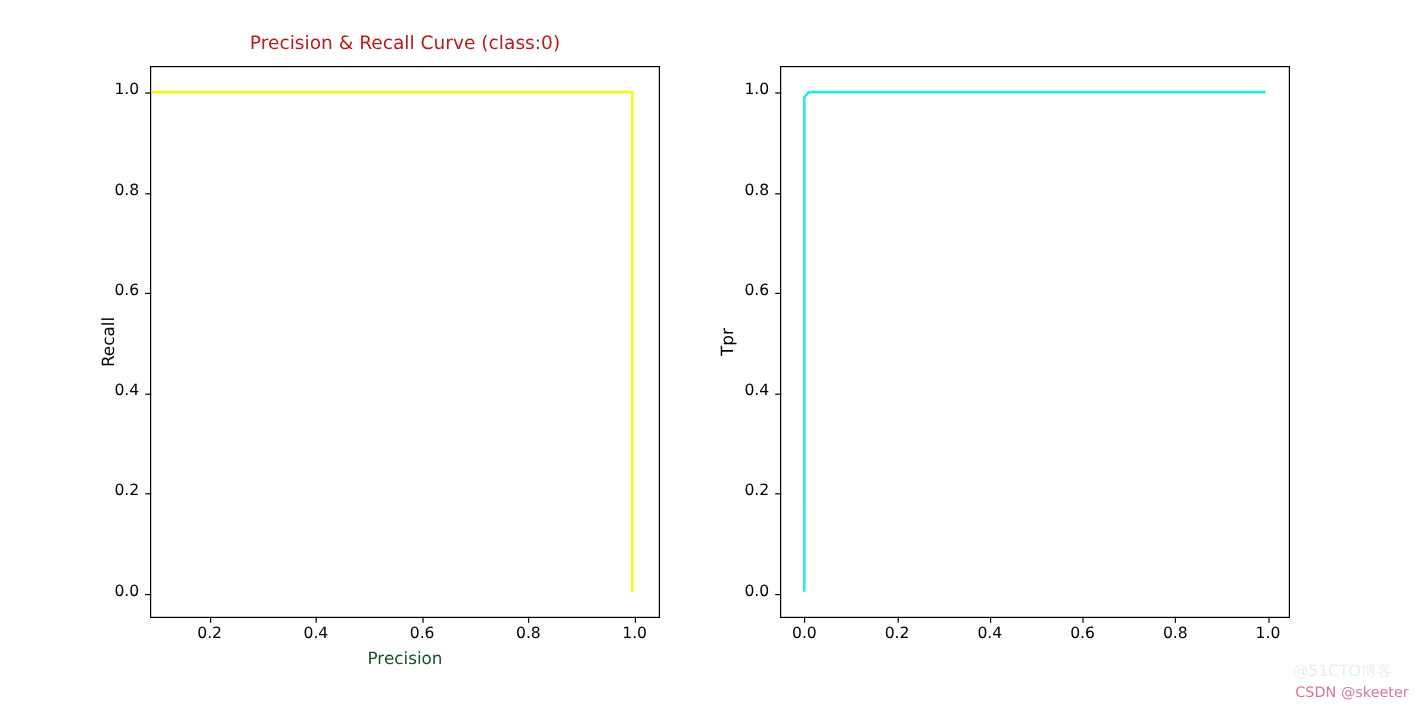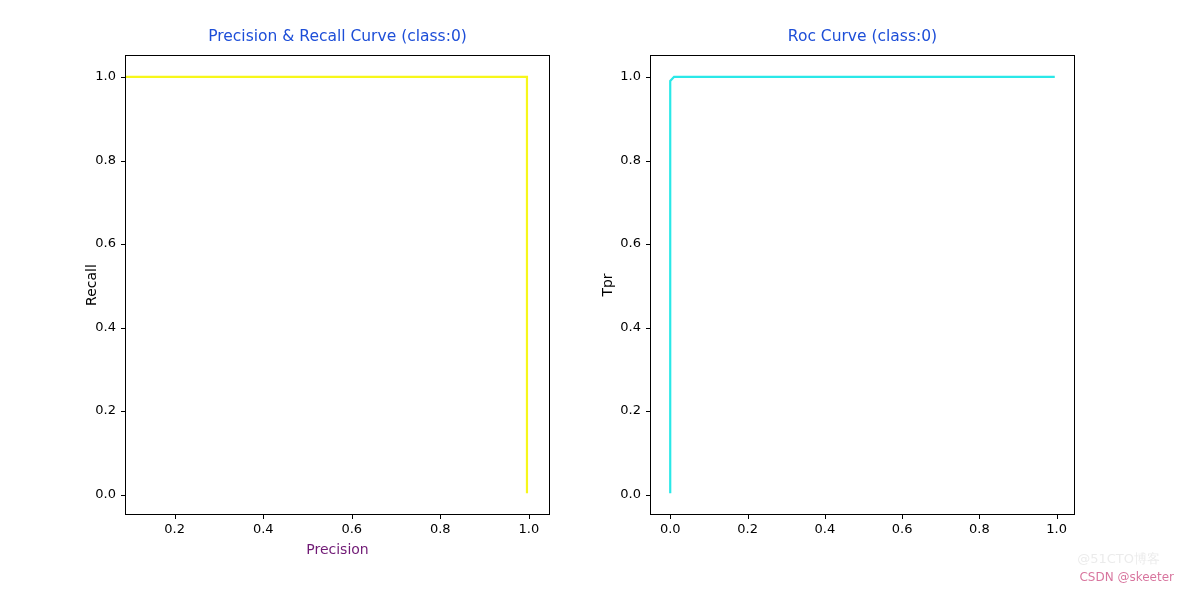--- a/index.html
+++ b/index.html
@@ -30,38 +30,38 @@
       height: 100%;
       border: 1.2px solid #000;
       background: #fff;
     }
     .title {
       position: absolute;
       width: 100%;
       text-align: center;
       top: -28px;
       font-size: 15.5px;
-      color: #1d4ed8;
+      color: #b91c1c;
     }
     .ylabel {
       position: absolute;
       left: -55px;
       top: 50%;
       transform: translateY(-50%) rotate(-90deg);
       font-size: 14px;
       color: #000;
       white-space: nowrap;
     }
     .xlabel {
       position: absolute;
       bottom: -42px;
       width: 100%;
       text-align: center;
       font-size: 14px;
-      color: #701a75;
+      color: #14532d;
     }
     .xtick {
       position: absolute;
       bottom: -22px;
       font-size: 13px;
       color: #000;
       transform: translateX(-50%);
     }
     .xtick-mark {
       position: absolute;
@@ -178,19 +178,18 @@
           <div class="ytick-mark" style="top: 271.818px;"></div>
           <div class="ytick" style="bottom: 188.182px;">0.4</div>
           <div class="ytick-mark" style="top: 188.182px;"></div>
           <div class="ytick" style="bottom: 271.818px;">0.6</div>
           <div class="ytick-mark" style="top: 104.545px;"></div>
           <div class="ytick" style="bottom: 355.455px;">0.8</div>
           <div class="ytick-mark" style="top: 20.9091px;"></div>
           <div class="ytick" style="bottom: 439.091px;">1.0</div>
         </div>
     </div>
-    <div class="title">Roc Curve (class:0)</div>
     <div class="ylabel">Tpr</div>
   </div>
 
   <div class="watermark-right">CSDN @skeeter</div>
   <div class="watermark-right2">@51CTO博客</div>
 </div>
 
 </body></html>

